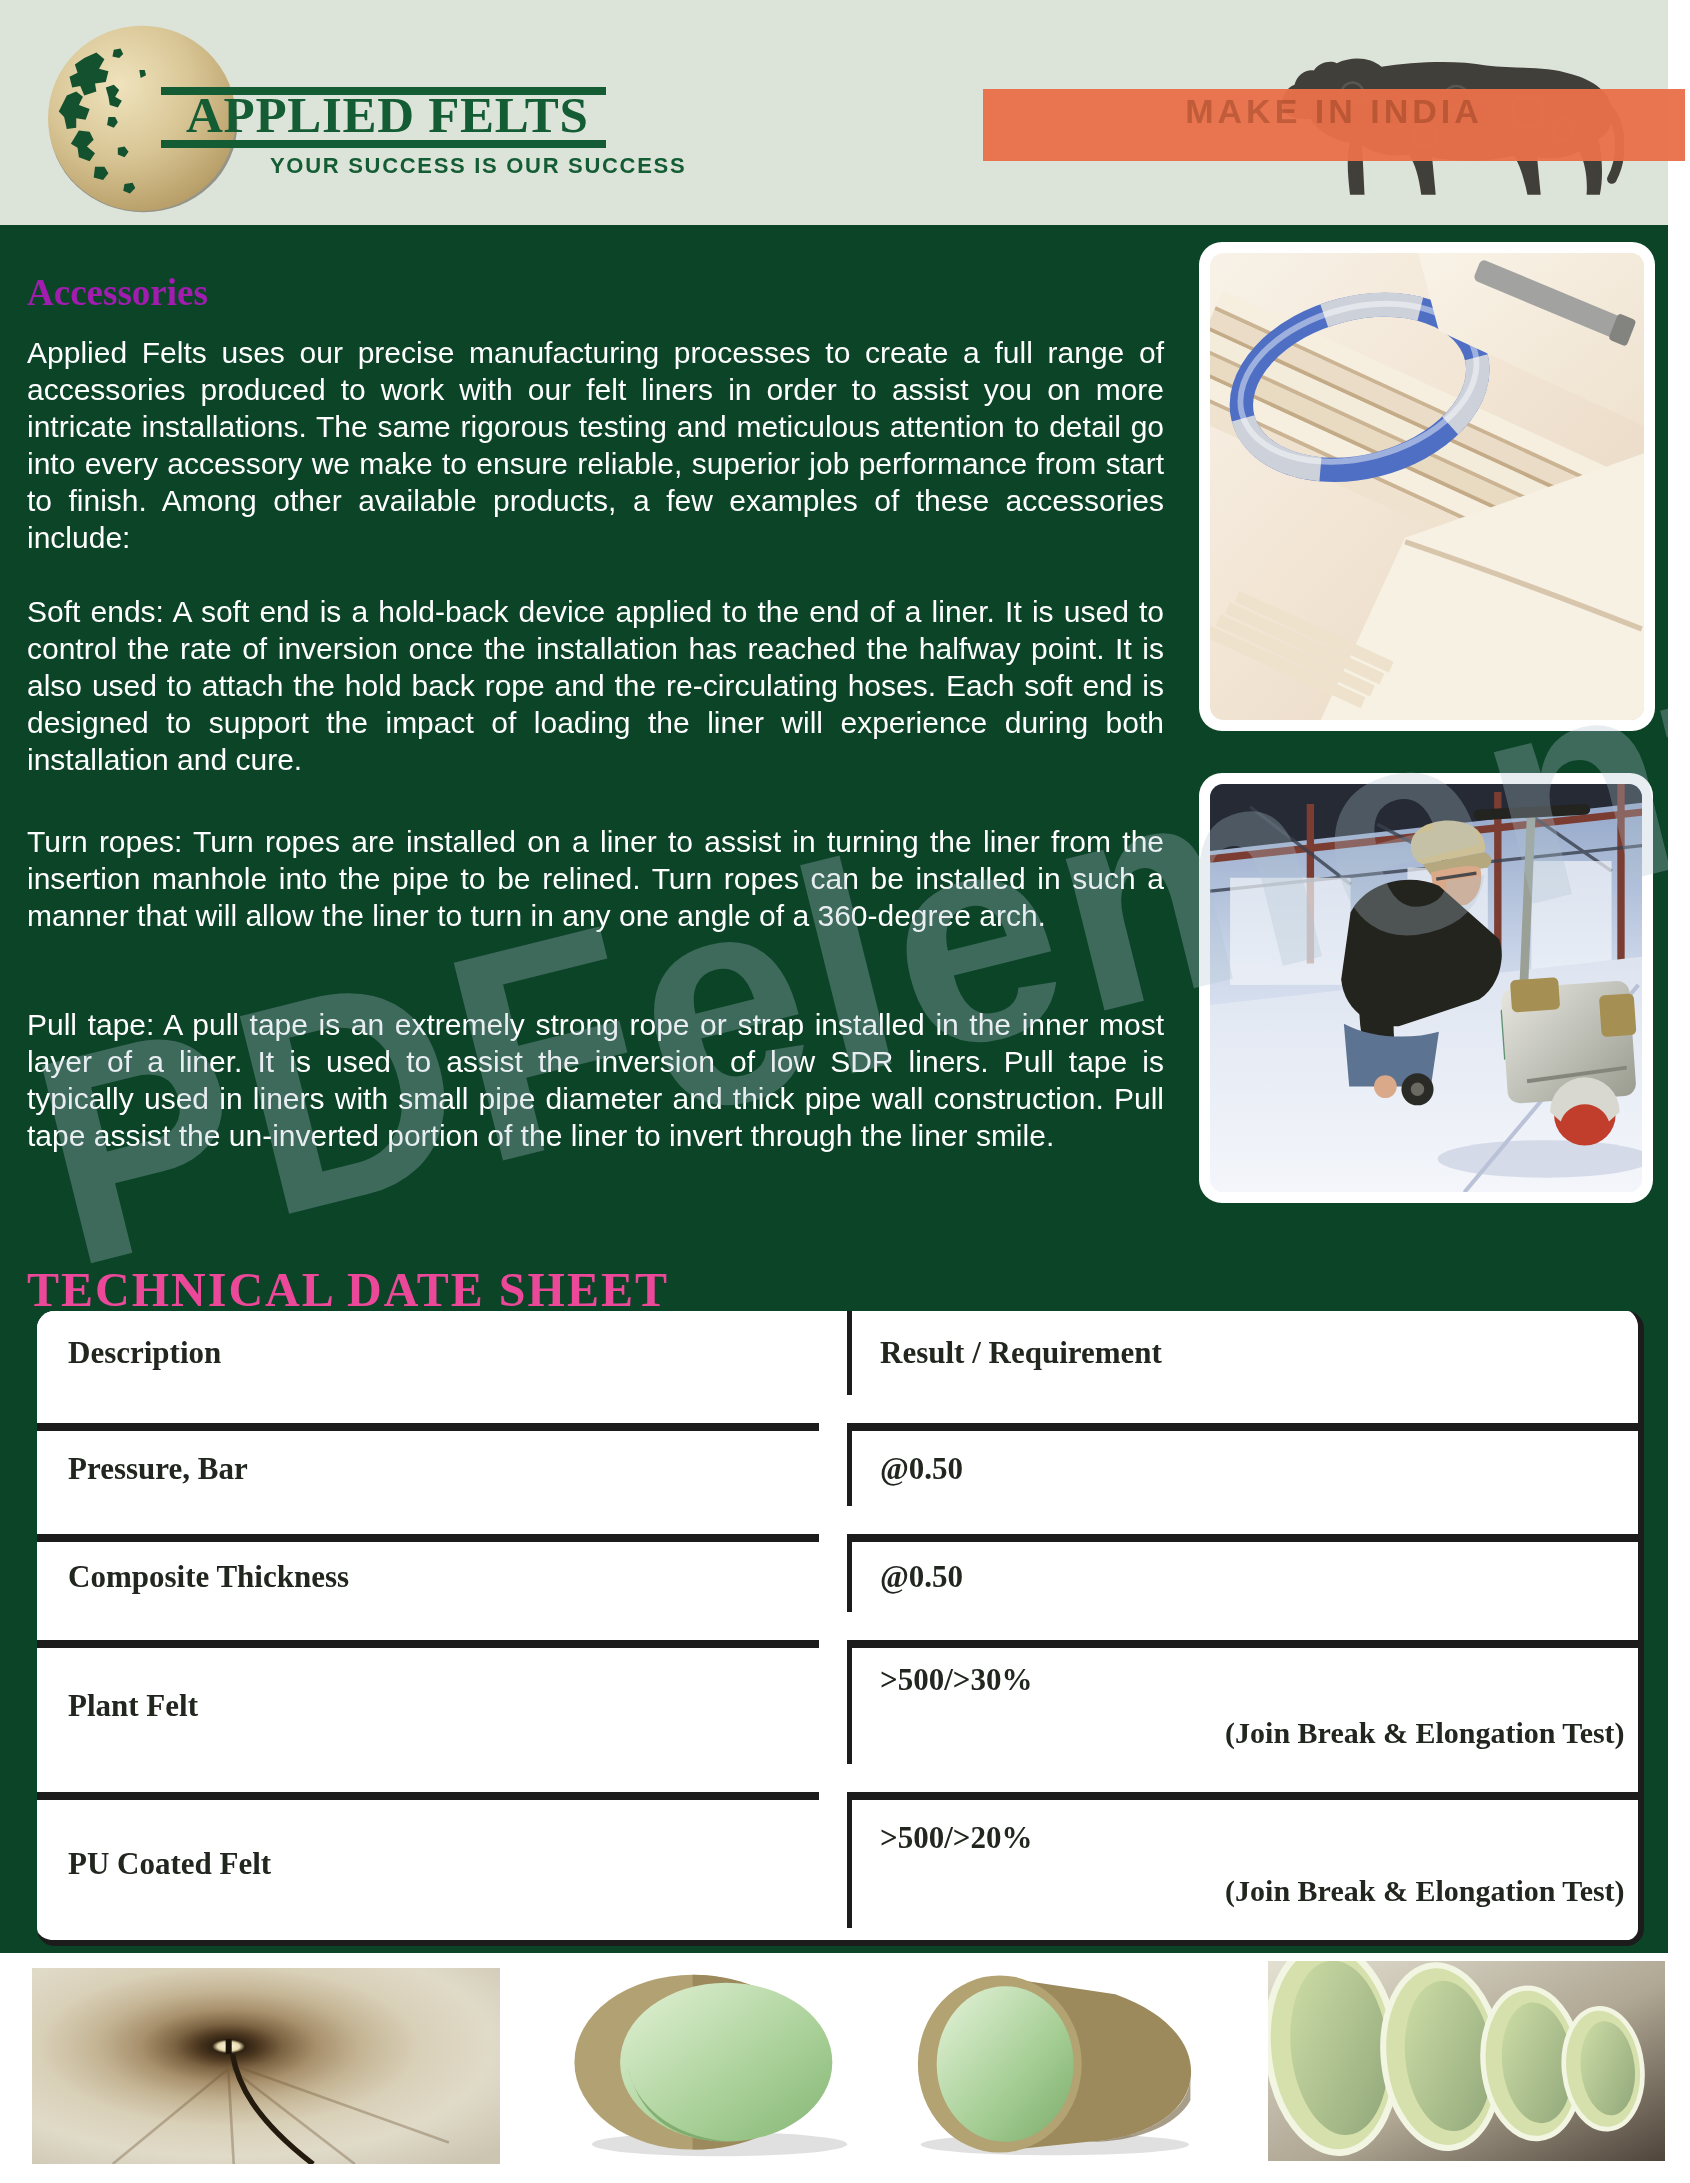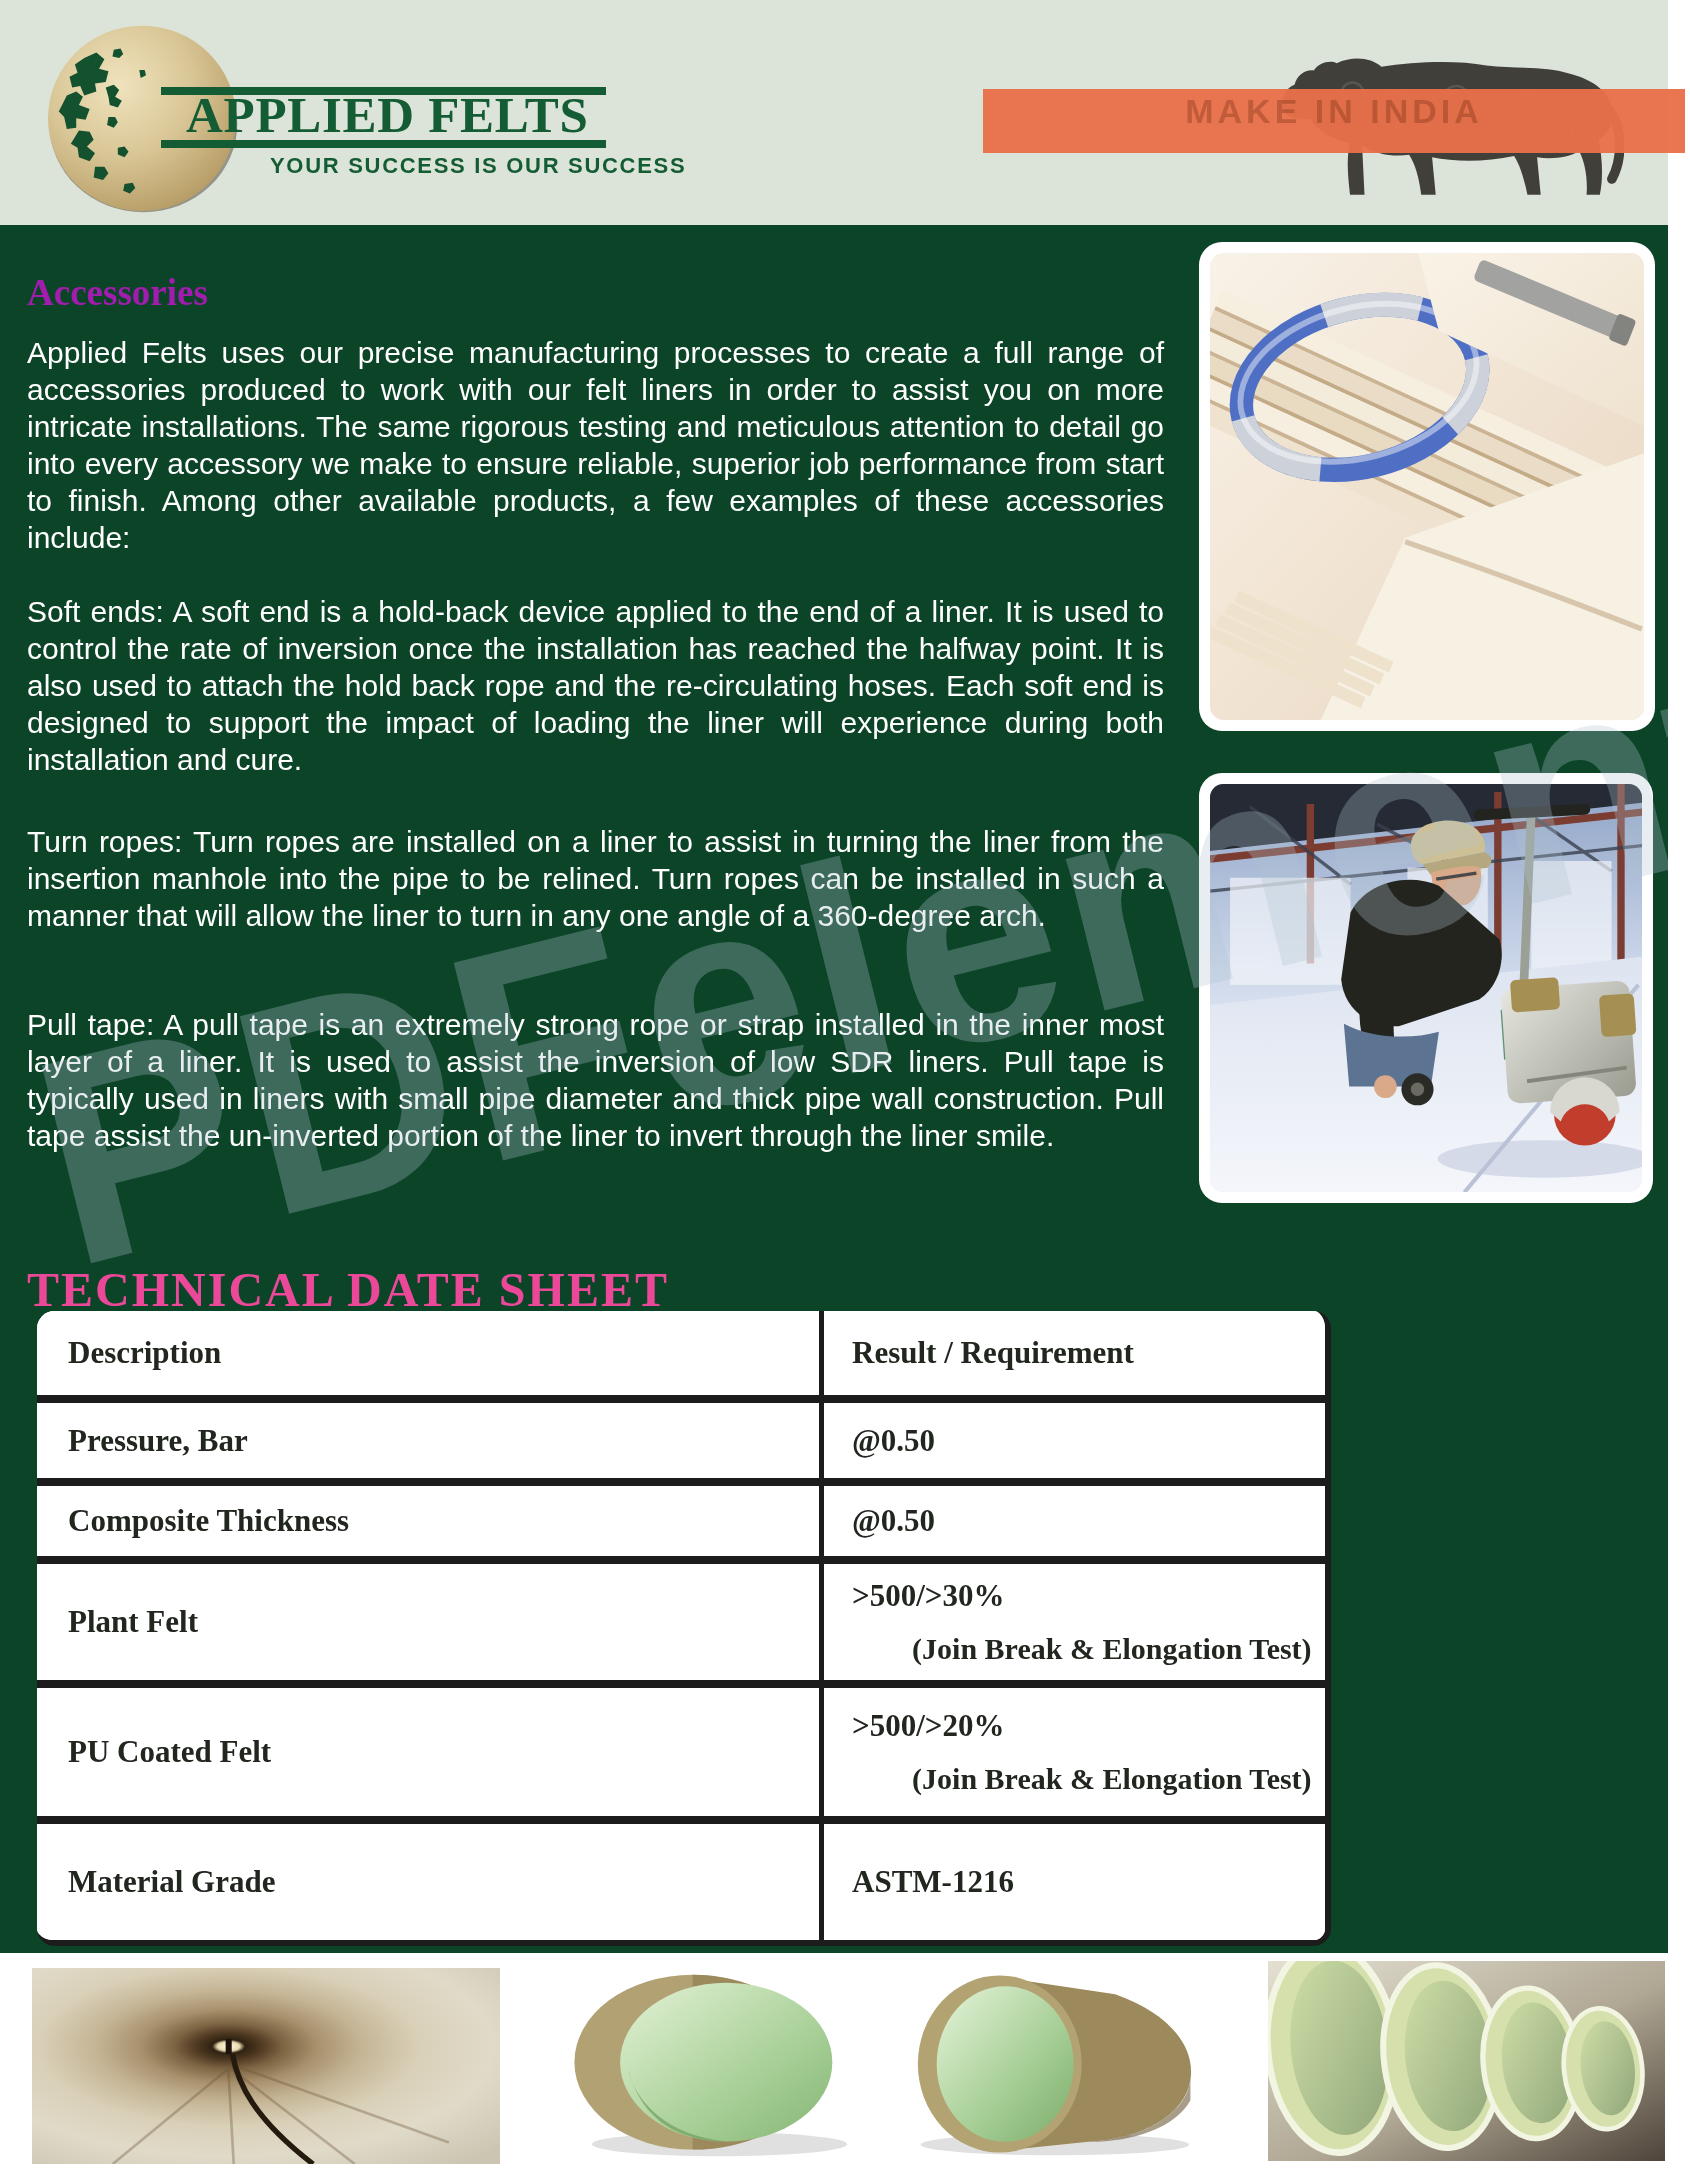--- a/index.html
+++ b/index.html
@@ -15,21 +15,21 @@
   .globe{position:absolute;left:44px;top:23px;width:196px;height:191px;}
   .bar{position:absolute;left:161px;width:445px;height:8px;background:#145c34;}
   .bar-top{top:87px;} .bar-bottom{top:140px;}
   .brand{position:absolute;left:186px;top:91px;width:430px;font-family:"Liberation Serif", serif;
          font-weight:bold;font-size:51px;line-height:48px;color:#145c34;letter-spacing:0.7px;white-space:nowrap;}
   .tagline{position:absolute;left:270px;top:153px;font-size:22px;font-weight:bold;color:#145c34;
            letter-spacing:1.7px;white-space:nowrap;}
 
   
   .lion{position:absolute;left:1274px;top:39px;width:350px;height:160px;}
-  .banner{position:absolute;left:983px;top:89px;width:702px;height:64px;background:rgba(232,112,73,0.96);}
+  .banner{position:absolute;left:983px;top:89px;width:702px;height:72px;background:rgba(232,112,73,0.96);}
   .banner .mii{position:absolute;left:50%;top:2.7px;transform:translateX(-50%);font-size:34px;font-weight:bold;
                letter-spacing:4px;color:rgba(120,45,20,0.35);white-space:nowrap;}
   .banner .label{position:absolute;left:0;top:24px;width:100%;text-align:center;font-size:34px;color:#ffffff;
                  white-space:nowrap;}
 
   
   .acc-title{position:absolute;left:27px;top:246px;font-family:"Liberation Serif", serif;font-weight:bold;
              font-size:37px;color:#a21caf;}
   .para{position:absolute;left:27px;width:1137px;font-size:30px;line-height:37px;color:#ffffff;
         text-align:justify;}
@@ -43,24 +43,24 @@
            color:rgba(176,194,210,0.30);transform:rotate(-14deg);transform-origin:0 50%;white-space:nowrap;}
 
   
   .photo-frame{position:absolute;background:#ffffff;border-radius:23px;box-sizing:border-box;padding:10.8px;}
   .photo-frame .inner{width:100%;height:100%;border-radius:13.4px;overflow:hidden;position:relative;}
   .photo1{left:1199px;top:242px;width:456px;height:489px;}
   .photo2{left:1199px;top:773px;width:454px;height:430px;}
   .photo-frame svg{display:block;width:100%;height:100%;}
 
   
-  .tds{position:absolute;left:37px;top:1311px;width:1294px;height:635px;background:#ffffff;
+  .tds{position:absolute;left:37px;top:1311px;width:1607px;height:635px;background:#ffffff;
        border-radius:17.5px;border-right:6px solid #1c1c1c;border-bottom:6px solid #1c1c1c;
        box-sizing:border-box;overflow:hidden;display:grid;grid-template-columns:782px 1fr;
-       grid-template-rows:84px 83px 78px 124px 136px auto;}
+       grid-template-rows:84px 83px 78px 124px 136px auto;gap:28px;}
   .td{box-sizing:border-box;display:flex;flex-direction:column;justify-content:center;gap:17.5px;
       padding-left:31px;padding-right:13.4px;font-family:"Liberation Serif", serif;font-weight:bold;
       font-size:31px;color:#21261f;border-top:8px solid #1c1c1c;background:#ffffff;}
   .td.first{border-top:none;}
   .td.rcol{border-left:5.4px solid #1c1c1c;padding-left:28px;}
   .td .note{font-size:30px;text-align:right;}
 
   
   .strip-photo{position:absolute;overflow:hidden;}
   .strip-photo svg{display:block;width:100%;height:100%;}

